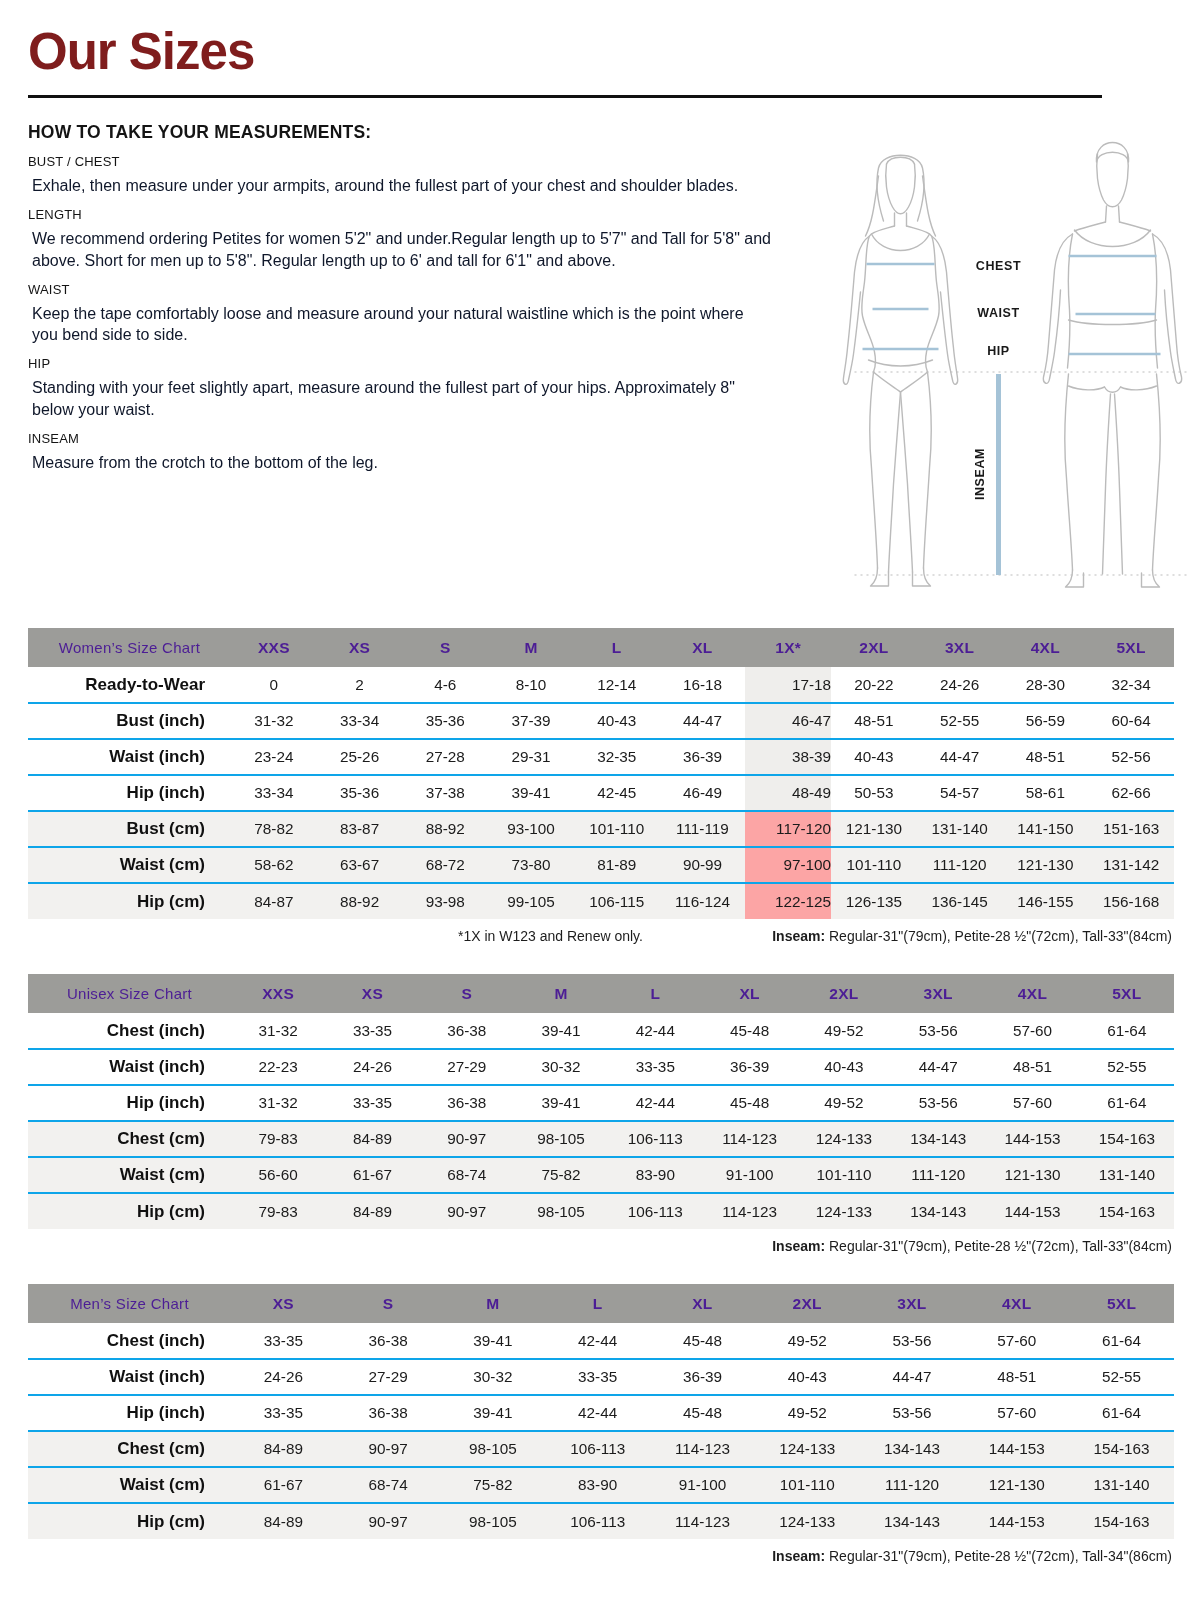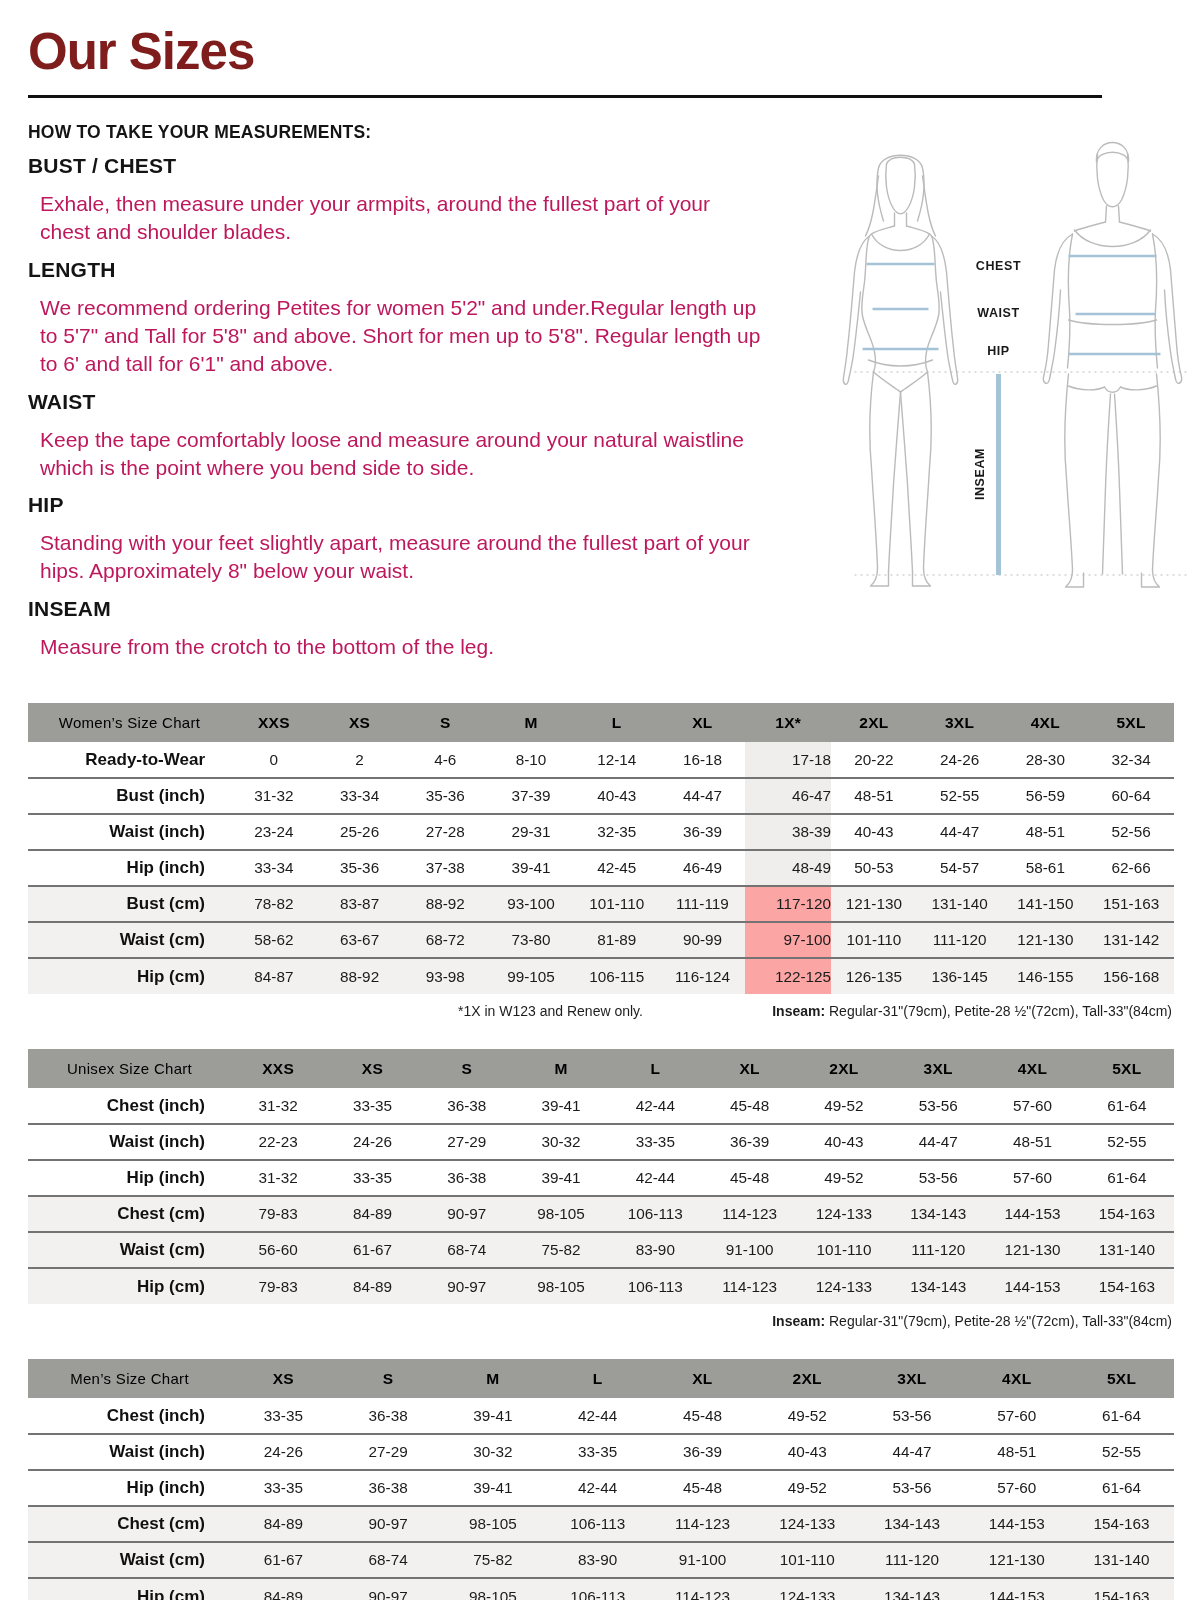--- a/index.html
+++ b/index.html
@@ -7,34 +7,34 @@
   .page{padding:16px 26px 20px 28px;}
 
   
   h1{font-size:51px;font-weight:700;letter-spacing:-1px;margin:6px 0 14px 0;color:#7f1d1d;}
   .rule{border:0;border-top:3px solid #101010;width:1074px;margin:0 0 24px 0;}
 
   
   .top{display:flex;align-items:flex-start;gap:32px;}
   .guide{flex:0 0 750px;}
   h2{font-size:17.5px;font-weight:700;margin:0 0 10px 0;color:#141414;letter-spacing:.2px;}
-  .section h3{font-size:21px;font-weight:700;margin:11px 0 6px 0;color:#141414;letter-spacing:.2px;}
-  .section p{font-size:21px;line-height:1.33;margin:12px;color:#be185d;max-width:740px;}
+  .section h3{font-size:13px;font-weight:400;margin:11px 0 6px 0;color:#141414;letter-spacing:.2px;}
+  .section p{font-size:16px;line-height:1.33;margin:4px;color:#0f172a;max-width:740px;}
   .diagram{margin:2px 0 0 auto;width:390px;flex:0 0 390px;}
   .diagram svg text{font-family:"Liberation Sans",sans-serif;font-weight:700;font-size:12.5px;fill:#191919;letter-spacing:.6px;}
 
   
   #tables{margin-top:30px;}
   table{border-collapse:collapse;width:100%;table-layout:fixed;}
-  thead th{background:#9c9c99;color:#000000;height:37px;font-size:15.5px;font-weight:700;text-align:center;vertical-align:middle;letter-spacing:.3px;}
+  thead th{background:#9c9c99;color:#4c1d95;height:37px;font-size:15.5px;font-weight:700;text-align:center;vertical-align:middle;letter-spacing:.3px;}
   thead th.corner{width:201px;font-weight:400;font-size:15px;}
   tbody th{text-align:right;padding:0 26px 0 0;font-size:17px;font-weight:700;color:#101010;}
   tbody td{text-align:center;font-size:15.3px;color:#1b1b1b;padding:0;}
   tbody tr{height:36px;}
-  tbody tr + tr{border-top:2px solid #737373;}
+  tbody tr + tr{border-top:2px solid #0ea5e9;}
   tr.shaded th,tr.shaded td{background:#f2f1ef;}
   td.hl{background:#efeeec;text-align:right;}
   tr.shaded td.hl{background:#fca5a5;}
 
   .note-row{display:flex;align-items:baseline;font-size:14px;color:#1d1d1d;margin:9px 2px 30px 0;}
   .note-left{margin-left:430px;}
   .note-right{margin-left:auto;}
   .note-right b{font-weight:700;}
   .table-block:last-child .note-row{margin-bottom:4px;}
 </style>

